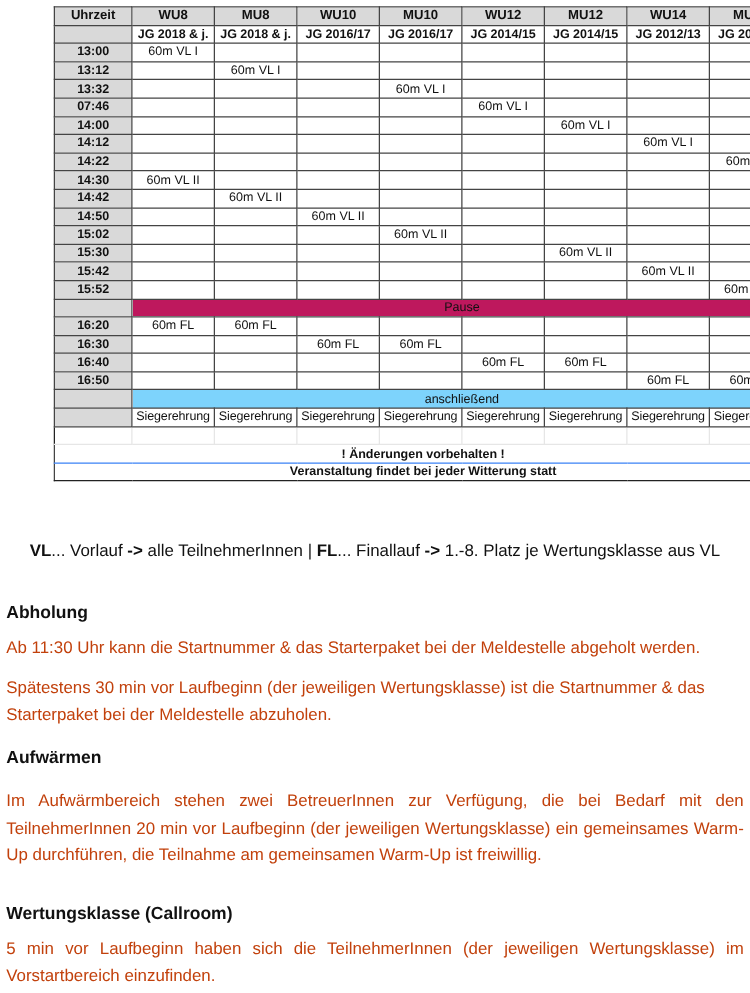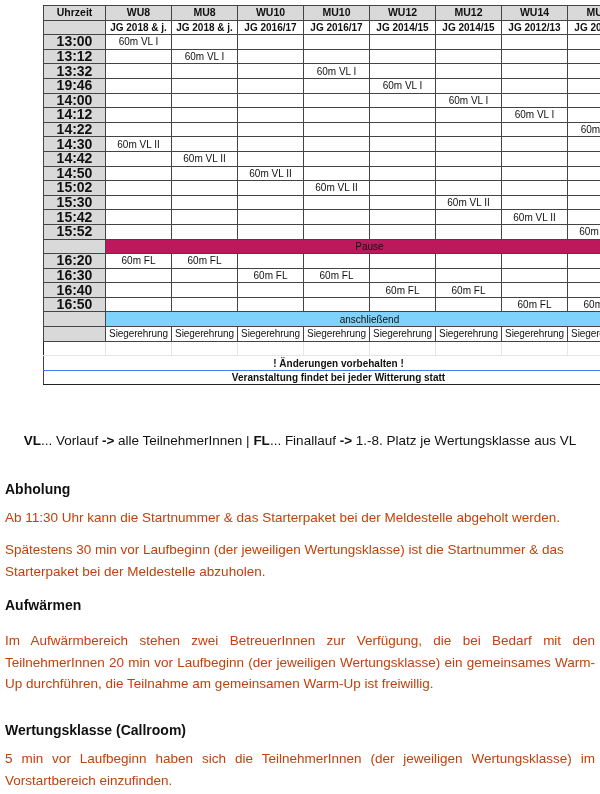--- a/index.html
+++ b/index.html
@@ -8,21 +8,21 @@
   #schedule-wrap { position: absolute; left: 5px; top: 5px; width: 590px; }
   table.sched { border-collapse: collapse; width: 590px; table-layout: fixed;
                 font-size: 10px; border: 1.5px solid #222; margin-left: 38px; }
   table.sched td { border: 1px solid #444; text-align: center; padding: 0;
                    height: 13.6px; line-height: 13px; white-space: nowrap; overflow: hidden; }
   table.sched col.c-time { width: 62px; }
   table.sched col.c-cls { width: 66px; }
   .hdr td { background: #d9d9d9; font-weight: bold; font-size: 10.5px; }
   .hdr2 td { font-weight: bold; font-size: 10px; }
   .hdr2 td.time-h { background: #d9d9d9; }
-  td.time { background: #d9d9d9; font-weight: bold; font-size: 14px; }
+  td.time { background: #d9d9d9; font-weight: bold; font-size: 10px; }
   td.cell { background: #fff; font-size: 10px; }
   tr.pause td.band { background: #be185d; font-size: 10px; }
   tr.pause td.time { background: #d9d9d9; }
   tr.ansch td.band { background: #7dd3fc; font-size: 10px; }
   tr.ansch td.time { background: #d9d9d9; }
   tr.sieger td.cell { font-size: 10px; letter-spacing: -0.1px; }
   tr.sieger td.time { background: #d9d9d9; }
   tr.blank td { border-color: #e6e6e6; border-left-color: #e6e6e6; }
   tr.blank td:first-child { border-left: 1.5px solid #222; }
   tr.blank td:last-child { border-right: 1.5px solid #222; }
@@ -102,21 +102,21 @@
           <td class="cell"></td>
           <td class="cell"></td>
           <td class="cell"></td>
           <td class="cell">60m VL I</td>
           <td class="cell"></td>
           <td class="cell"></td>
           <td class="cell"></td>
           <td class="cell"></td>
         </tr>
         <tr>
-          <td class="time">19:46</td>
+          <td class="time">07:46</td>
           <td class="cell"></td>
           <td class="cell"></td>
           <td class="cell"></td>
           <td class="cell"></td>
           <td class="cell">60m VL I</td>
           <td class="cell"></td>
           <td class="cell"></td>
           <td class="cell"></td>
         </tr>
         <tr>

